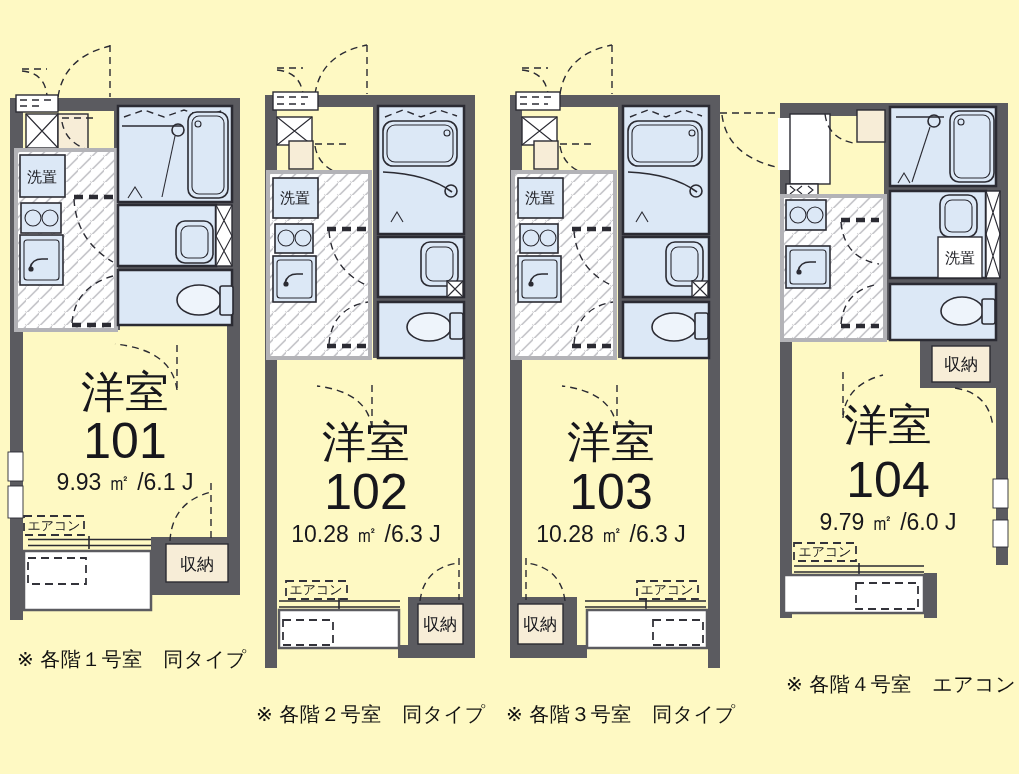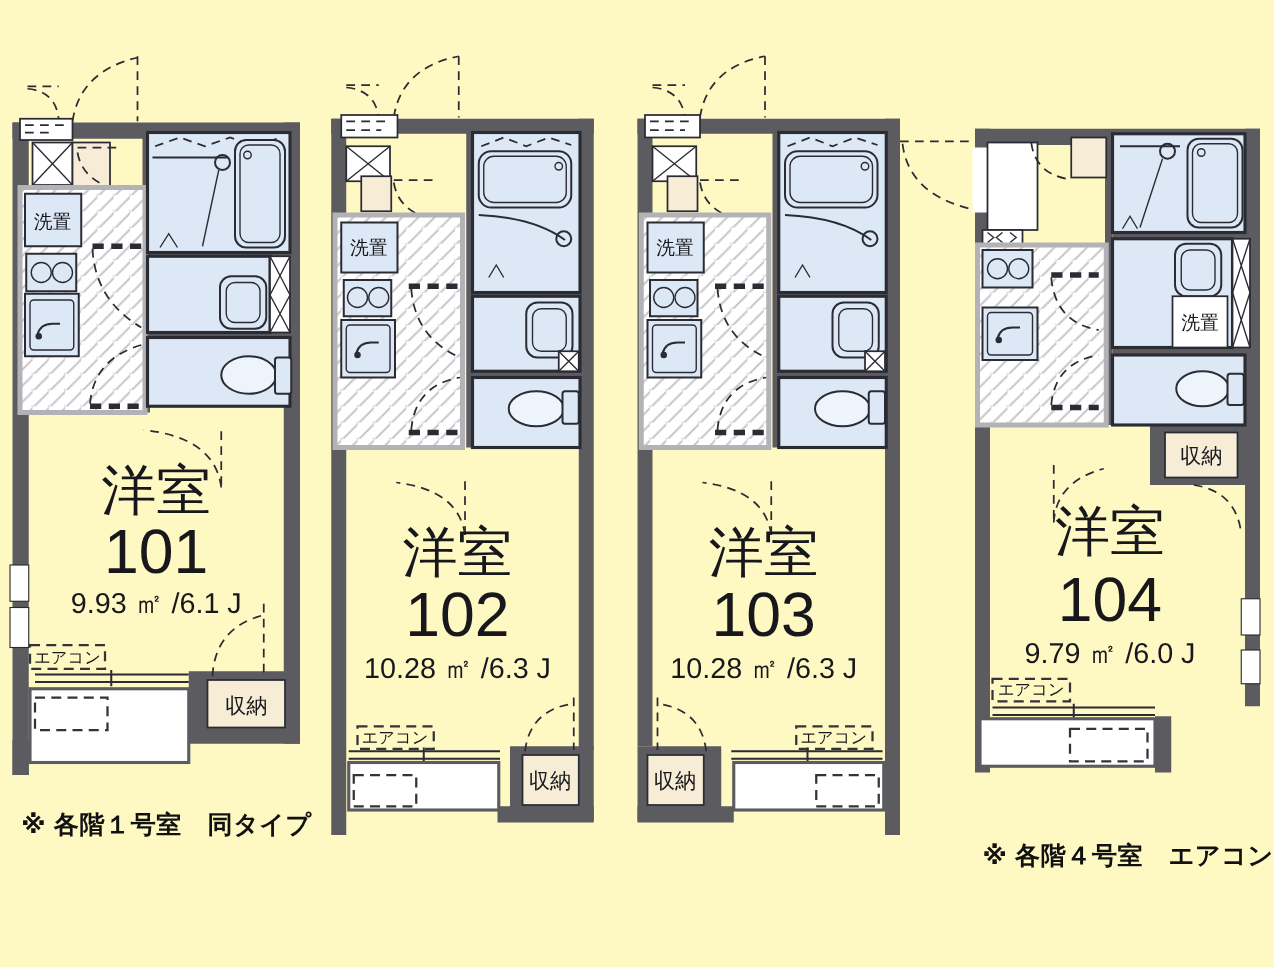--- a/index.html
+++ b/index.html
@@ -21,21 +21,21 @@
   .bal{fill:#ffffff;stroke:#5b5b60;stroke-width:2.5;}
   
   text{fill:#17171c;text-anchor:middle;font-family:"Liberation Sans","DejaVu Sans",sans-serif;}
   .t-room{font-size:44px;}
   .t-num{font-size:50px;}
   .t-area{font-size:23px;}
   .t-small{font-size:15px;}
   .t-store{font-size:17px;}
   .t-ac{font-size:13px;}
   
-  .footnote{position:absolute;font-size:20px;color:#111;white-space:pre;letter-spacing:.5px;font-weight:bold;}
+  .footnote{position:absolute;font-size:20px;color:#111;white-space:pre;letter-spacing:.5px;}
 </style>
 </head>
 <body>
 
 <div id="stage">
 
 <svg id="plan-svg" width="1019" height="774" viewBox="0 0 1019 774">
   <defs>
     <pattern id="hatch" width="13" height="13" patternUnits="userSpaceOnUse">
       <rect width="13" height="13" fill="#ffffff"></rect>
@@ -391,15 +391,17 @@
     </g>
     <g>
       <path class="ln" d="M794 566 H 924 M794 572 H 924 M859 563 V 576"></path>
       <rect class="bal" x="784" y="575" width="140" height="38"></rect>
       <rect class="dashrect" x="856" y="583" width="62" height="26"></rect>
     </g>
   </g>
 </svg>
 
 <div class="footnote" style="left:17px;top:646px;">※ 各階１号室　同タイプ</div>
+<div class="footnote" style="left:256px;top:701px;">※ 各階２号室　同タイプ</div>
+<div class="footnote" style="left:506px;top:701px;">※ 各階３号室　同タイプ</div>
 <div class="footnote" style="left:786px;top:671px;">※ 各階４号室　エアコン</div>
 
 </div>
 
 </body></html>

